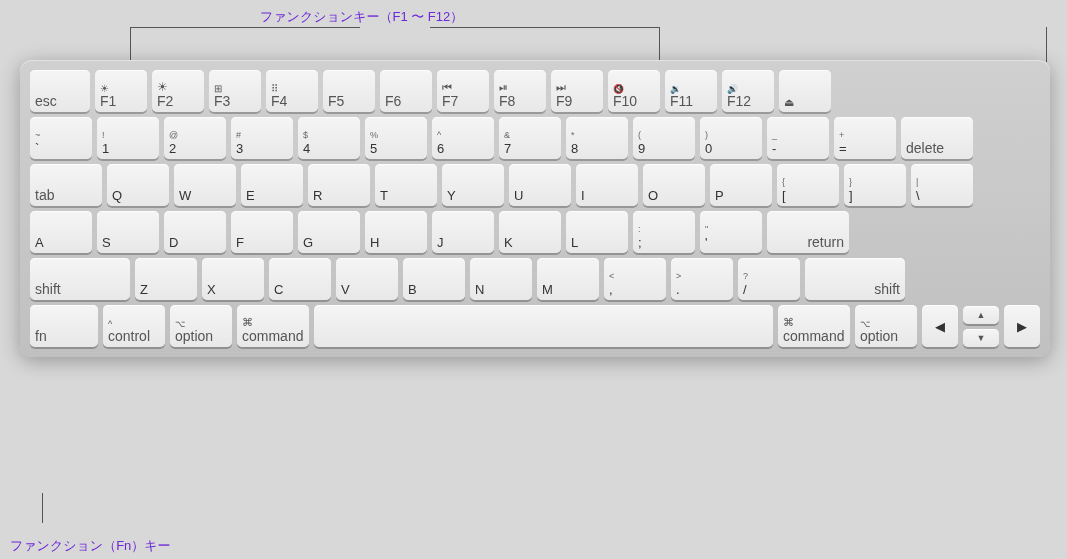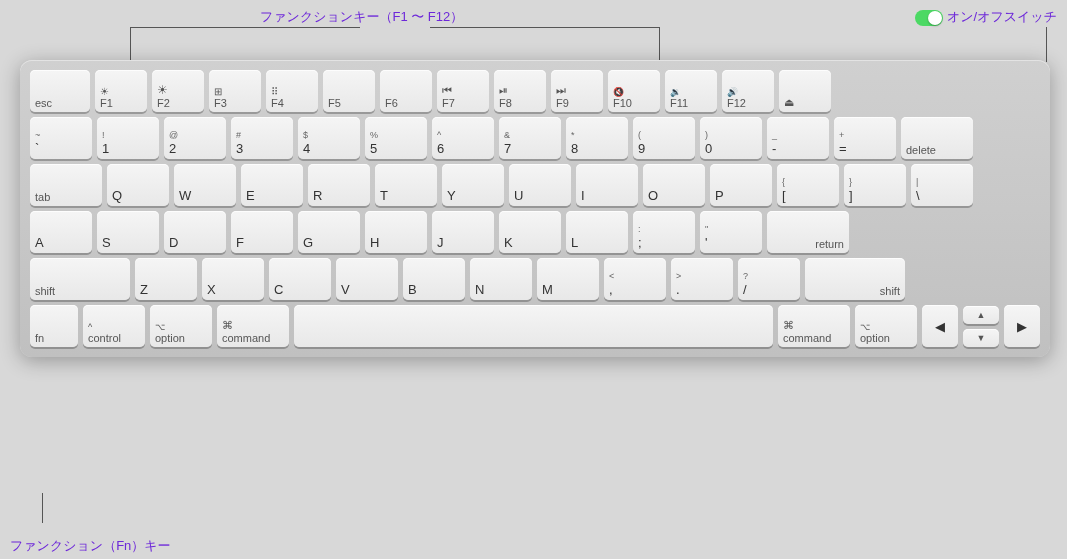--- a/index.html
+++ b/index.html
@@ -110,21 +110,21 @@
       display: flex;
       flex-direction: column;
       justify-content: flex-end;
       padding: 3px 5px;
       position: relative;
       min-height: 42px;
       flex-shrink: 0;
     }
 
     .key-label {
-      font-size: 11px;
+      font-size: 14px;
       color: #555;
       line-height: 1.1;
     }
 
     .key-label-main {
       font-size: 13px;
       color: #333;
       font-weight: 400;
     }
 
@@ -141,21 +141,21 @@
 
     
     .w-esc { width: 60px; }
     .w-fn { width: 52px; }
     .w-tab { width: 72px; }
     .w-caps { width: 82px; }
     .w-shift-l { width: 100px; }
     .w-shift-r { width: 100px; }
     .w-delete { width: 72px; }
     .w-return { width: 82px; }
-    .w-fn-key { width: 48px; }
+    .w-fn-key { width: 68px; }
     .w-control { width: 62px; }
     .w-option { width: 62px; }
     .w-command { width: 72px; }
     .w-space { flex: 1; }
     .w-command-r { width: 72px; }
     .w-option-r { width: 62px; }
     .w-std { width: 62px; }
     .w-eject { width: 52px; }
     .w-arrow-lr { width: 36px; }
 
@@ -180,28 +180,20 @@
 
   <div class="annotation ann-func-keys">
     <span>ファンクションキー（F1 〜 F12）</span>
   </div>
 
   <div class="line-h" style="top:27px; left:130px; width:230px;"></div>
   <div class="line-h" style="top:27px; left:430px; width:230px;"></div>
   <div class="line-v" style="top:27px; left:130px; height:35px;"></div>
   <div class="line-v" style="top:27px; left:659px; height:35px;"></div>
 
-  <div class="annotation ann-on-off">
-    <span class="toggle-switch">
-      <span class="toggle-track">
-          <span class="toggle-thumb"></span>
-        </span>
-    </span>
-    <span>オン/オフスイッチ</span>
-  </div>
 
   <div class="line-v" style="top:27px; right:20px; height:35px; width:1px; left:auto;"></div>
 
   <div class="annotation ann-fn-key">
     <span>ファンクション（Fn）キー</span>
   </div>
 
   <div class="line-v" style="bottom:36px; left:42px; height:30px;"></div>
 
   <div class="keyboard">

